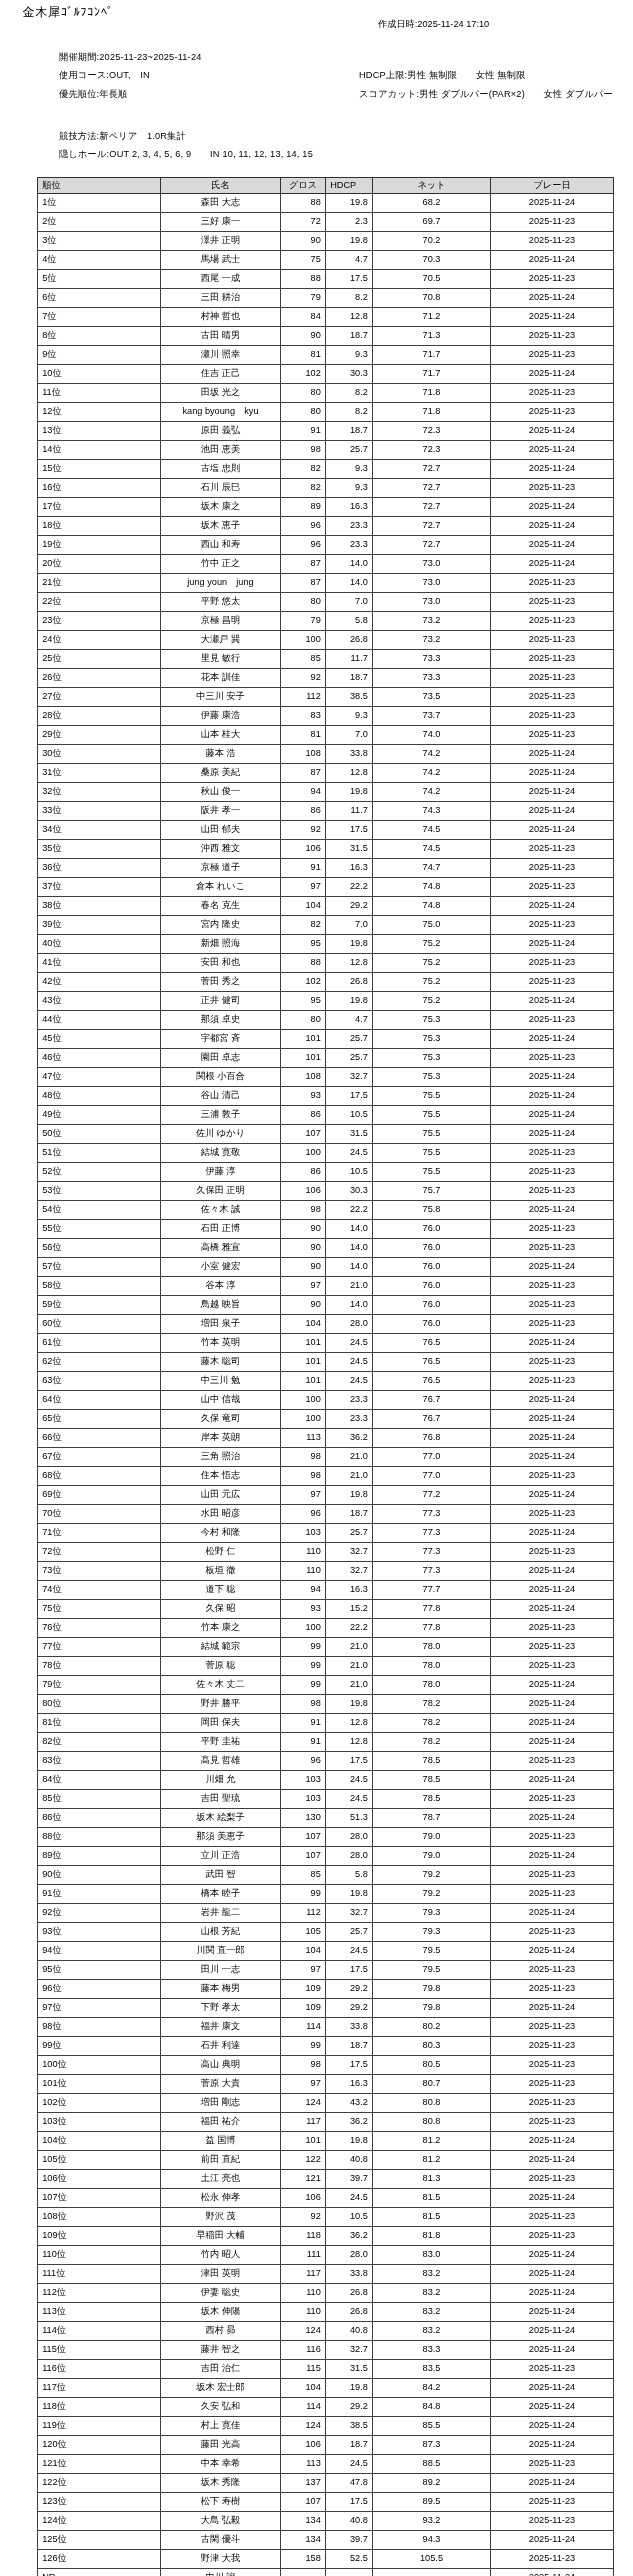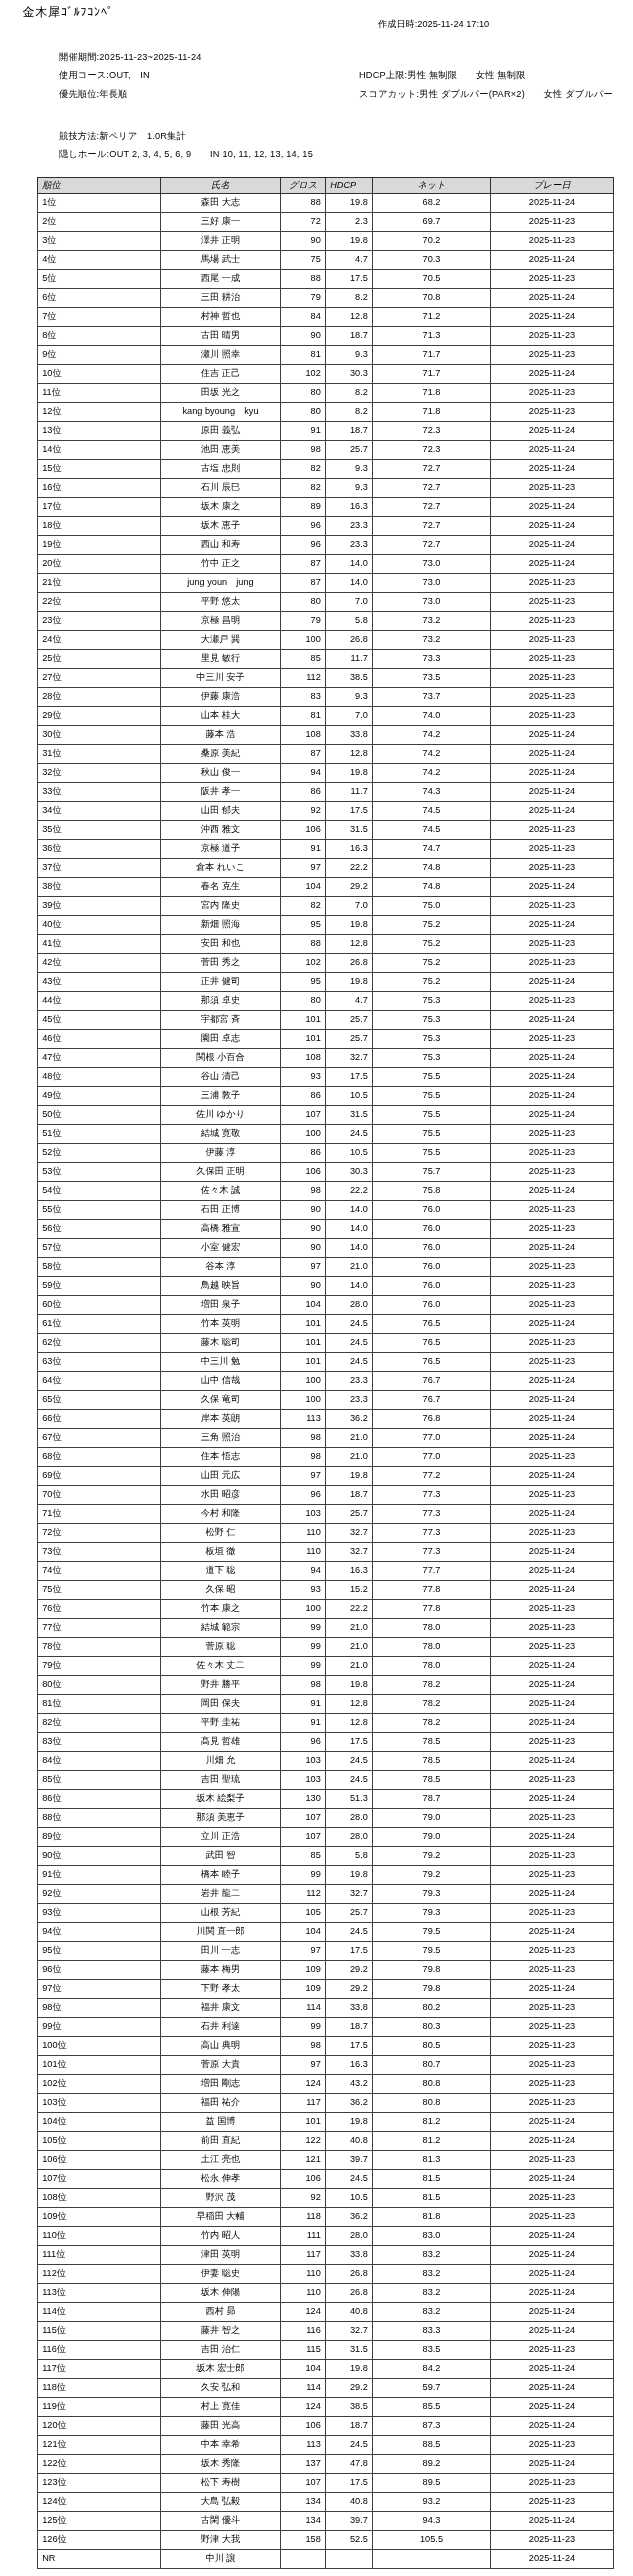--- a/index.html
+++ b/index.html
@@ -40,21 +40,20 @@
     padding:0 4.2px;
     height:18px;
     line-height:1.05;
     white-space:nowrap;overflow:hidden;
     font-weight:normal;
   }
   table.results thead th{
     background:#d9d9d9;
     height:15px;
     border-color:#303030;
-    font-style:italic;
   }
   
   .a-left{text-align:left;}
   .a-center{text-align:center;}
   .a-right{text-align:right;}
   col.w-rank{width:123px;}
   col.w-name{width:120px;}
   col.w-gross{width:45px;}
   col.w-hdcp{width:47px;}
   col.w-net{width:118px;}
@@ -290,20 +289,28 @@
         </tr>
         <tr>
           <td class="a-left">25位</td>
           <td class="a-center">里見 敏行</td>
           <td class="a-right">85</td>
           <td class="a-right">11.7</td>
           <td class="a-center">73.3</td>
           <td class="a-center">2025-11-23</td>
         </tr>
         <tr>
+          <td class="a-left">26位</td>
+          <td class="a-center">花本 訓佳</td>
+          <td class="a-right">92</td>
+          <td class="a-right">18.7</td>
+          <td class="a-center">73.3</td>
+          <td class="a-center">2025-11-23</td>
+        </tr>
+        <tr>
           <td class="a-left">27位</td>
           <td class="a-center">中三川 安子</td>
           <td class="a-right">112</td>
           <td class="a-right">38.5</td>
           <td class="a-center">73.5</td>
           <td class="a-center">2025-11-23</td>
         </tr>
         <tr>
           <td class="a-left">28位</td>
           <td class="a-center">伊藤 康浩</td>
@@ -1014,21 +1021,21 @@
           <td class="a-right">104</td>
           <td class="a-right">19.8</td>
           <td class="a-center">84.2</td>
           <td class="a-center">2025-11-24</td>
         </tr>
         <tr>
           <td class="a-left">118位</td>
           <td class="a-center">久安 弘和</td>
           <td class="a-right">114</td>
           <td class="a-right">29.2</td>
-          <td class="a-center">59.7</td>
+          <td class="a-center">84.8</td>
           <td class="a-center">2025-11-24</td>
         </tr>
         <tr>
           <td class="a-left">119位</td>
           <td class="a-center">村上 寛佳</td>
           <td class="a-right">124</td>
           <td class="a-right">38.5</td>
           <td class="a-center">85.5</td>
           <td class="a-center">2025-11-24</td>
         </tr>

